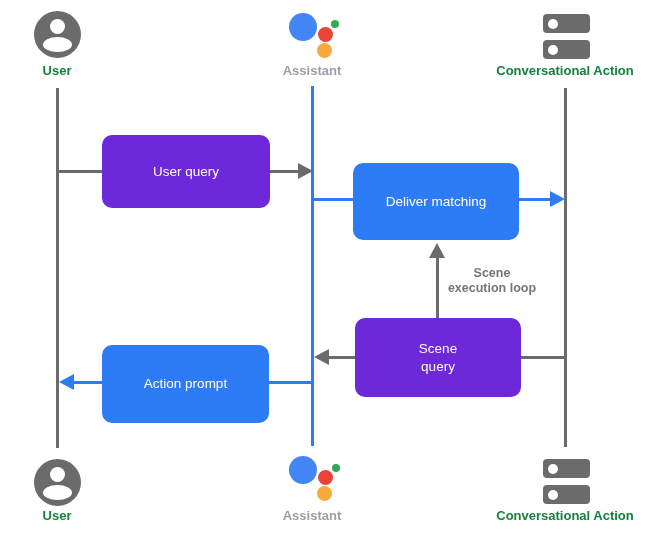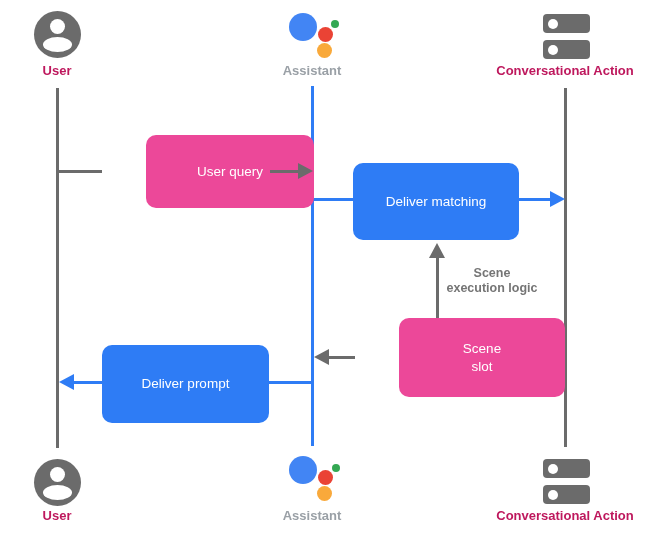--- a/index.html
+++ b/index.html
@@ -9,30 +9,30 @@
   }
   .vline{position:absolute;width:3px;}
   .hline{position:absolute;height:3px;}
   .gray-fill{background:#6B6B6B;}
   .blue-fill{background:#2E7CF5;}
   .box{
     position:absolute;border-radius:10px;display:flex;flex-direction:column;
     align-items:center;justify-content:center;color:#ffffff;font-size:13.5px;
     line-height:18px;text-align:center;
   }
-  .box-gray{background:#ec4899;margin-left:44px;}
+  .box-gray{background:#6d28d9;}
   .box-blue{background:#2E7CF5;}
   .arrow{position:absolute;width:0;height:0;}
   .arrow-r-gray{border-top:8px solid transparent;border-bottom:8px solid transparent;border-left:15px solid #6B6B6B;}
   .arrow-r-blue{border-top:8px solid transparent;border-bottom:8px solid transparent;border-left:15px solid #2E7CF5;}
   .arrow-l-gray{border-top:8px solid transparent;border-bottom:8px solid transparent;border-right:15px solid #6B6B6B;}
   .arrow-l-blue{border-top:8px solid transparent;border-bottom:8px solid transparent;border-right:15px solid #2E7CF5;}
   .arrow-u-gray{border-left:8px solid transparent;border-right:8px solid transparent;border-bottom:15px solid #6B6B6B;}
   .actor-label{
-    position:absolute;font-size:13px;font-weight:bold;text-align:center;color:#be185d;
+    position:absolute;font-size:13px;font-weight:bold;text-align:center;color:#15803d;
   }
   .actor-label.muted{color:#9AA0A6;}
   .user-icon{position:absolute;width:47px;height:47px;border-radius:50%;background:#6B6B6B;overflow:hidden;}
   .user-icon .head{position:absolute;left:16px;top:8px;width:15px;height:15px;border-radius:50%;background:#ffffff;}
   .user-icon .torso{position:absolute;left:9px;top:26px;width:29px;height:15px;border-radius:50%;background:#ffffff;}
   .dot{position:absolute;border-radius:50%;}
   .dot-blue{background:#4285F4;}
   .dot-red{background:#EA4335;}
   .dot-green{background:#34A853;}
   .dot-yellow{background:#F9A93B;}
@@ -88,34 +88,34 @@
   <div class="box box-blue" style="left:353px;top:163px;width:166px;height:77px;">
     <span>Deliver matching</span>
   </div>
   <div class="hline blue-fill" style="left:519px;top:198px;width:31px;"></div>
   <div class="arrow arrow-r-blue" style="left:550px;top:191px;"></div>
 
   <div class="arrow arrow-u-gray" style="left:429px;top:243px;"></div>
   <div class="vline gray-fill" style="left:436px;top:256px;height:62px;"></div>
   <div class="loop-label" style="left:412px;top:266px;width:160px;">
     <span>Scene</span>
-    <span class="line2">execution logic</span>
+    <span class="line2">execution loop</span>
   </div>
 
   <div class="hline gray-fill" style="left:521px;top:356px;width:44px;"></div>
   <div class="box box-gray" style="left:355px;top:318px;width:166px;height:79px;">
     <span>Scene</span>
-    <span class="line2">slot</span>
+    <span class="line2">query</span>
   </div>
   <div class="hline gray-fill" style="left:328px;top:356px;width:27px;"></div>
   <div class="arrow arrow-l-gray" style="left:314px;top:349px;"></div>
 
   <div class="hline blue-fill" style="left:269px;top:381px;width:43px;"></div>
   <div class="box box-blue" style="left:102px;top:345px;width:167px;height:78px;">
-    <span>Deliver prompt</span>
+    <span>Action prompt</span>
   </div>
   <div class="hline blue-fill" style="left:73px;top:381px;width:29px;"></div>
   <div class="arrow arrow-l-blue" style="left:59px;top:374px;"></div>
 
   <div class="user-icon" style="left:34px;top:459px;">
     <div class="head"></div>
     <div class="torso"></div>
   </div>
   <div class="actor-label" style="left:17px;top:508px;width:80px;">User</div>
 

